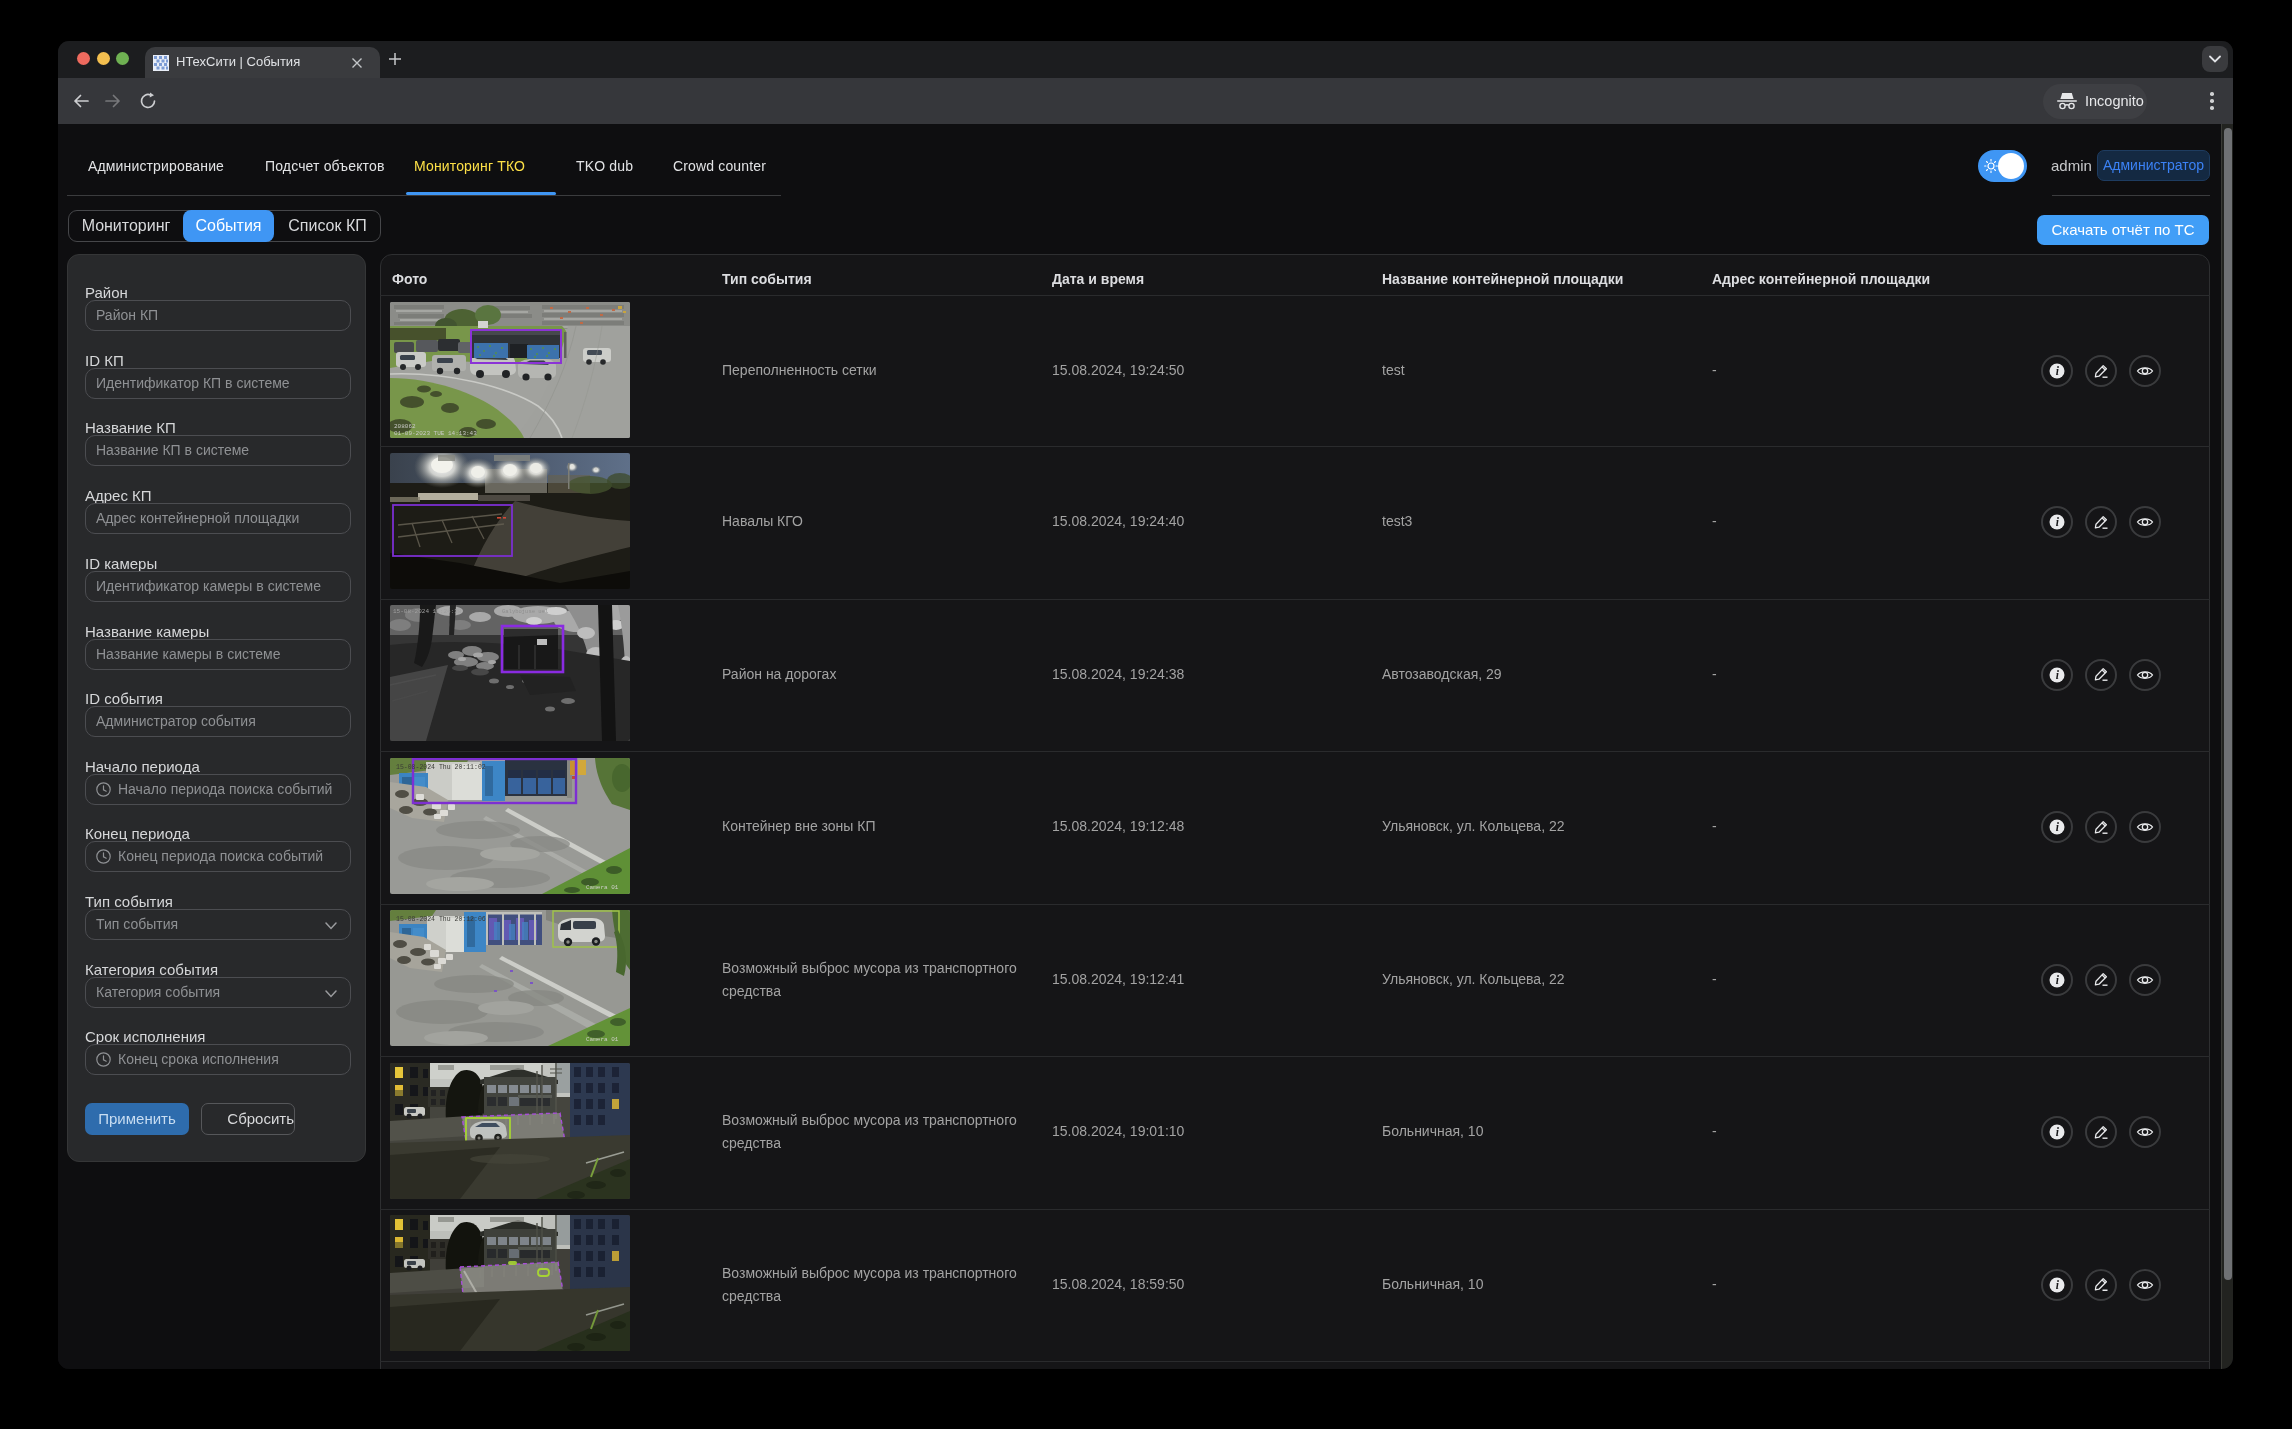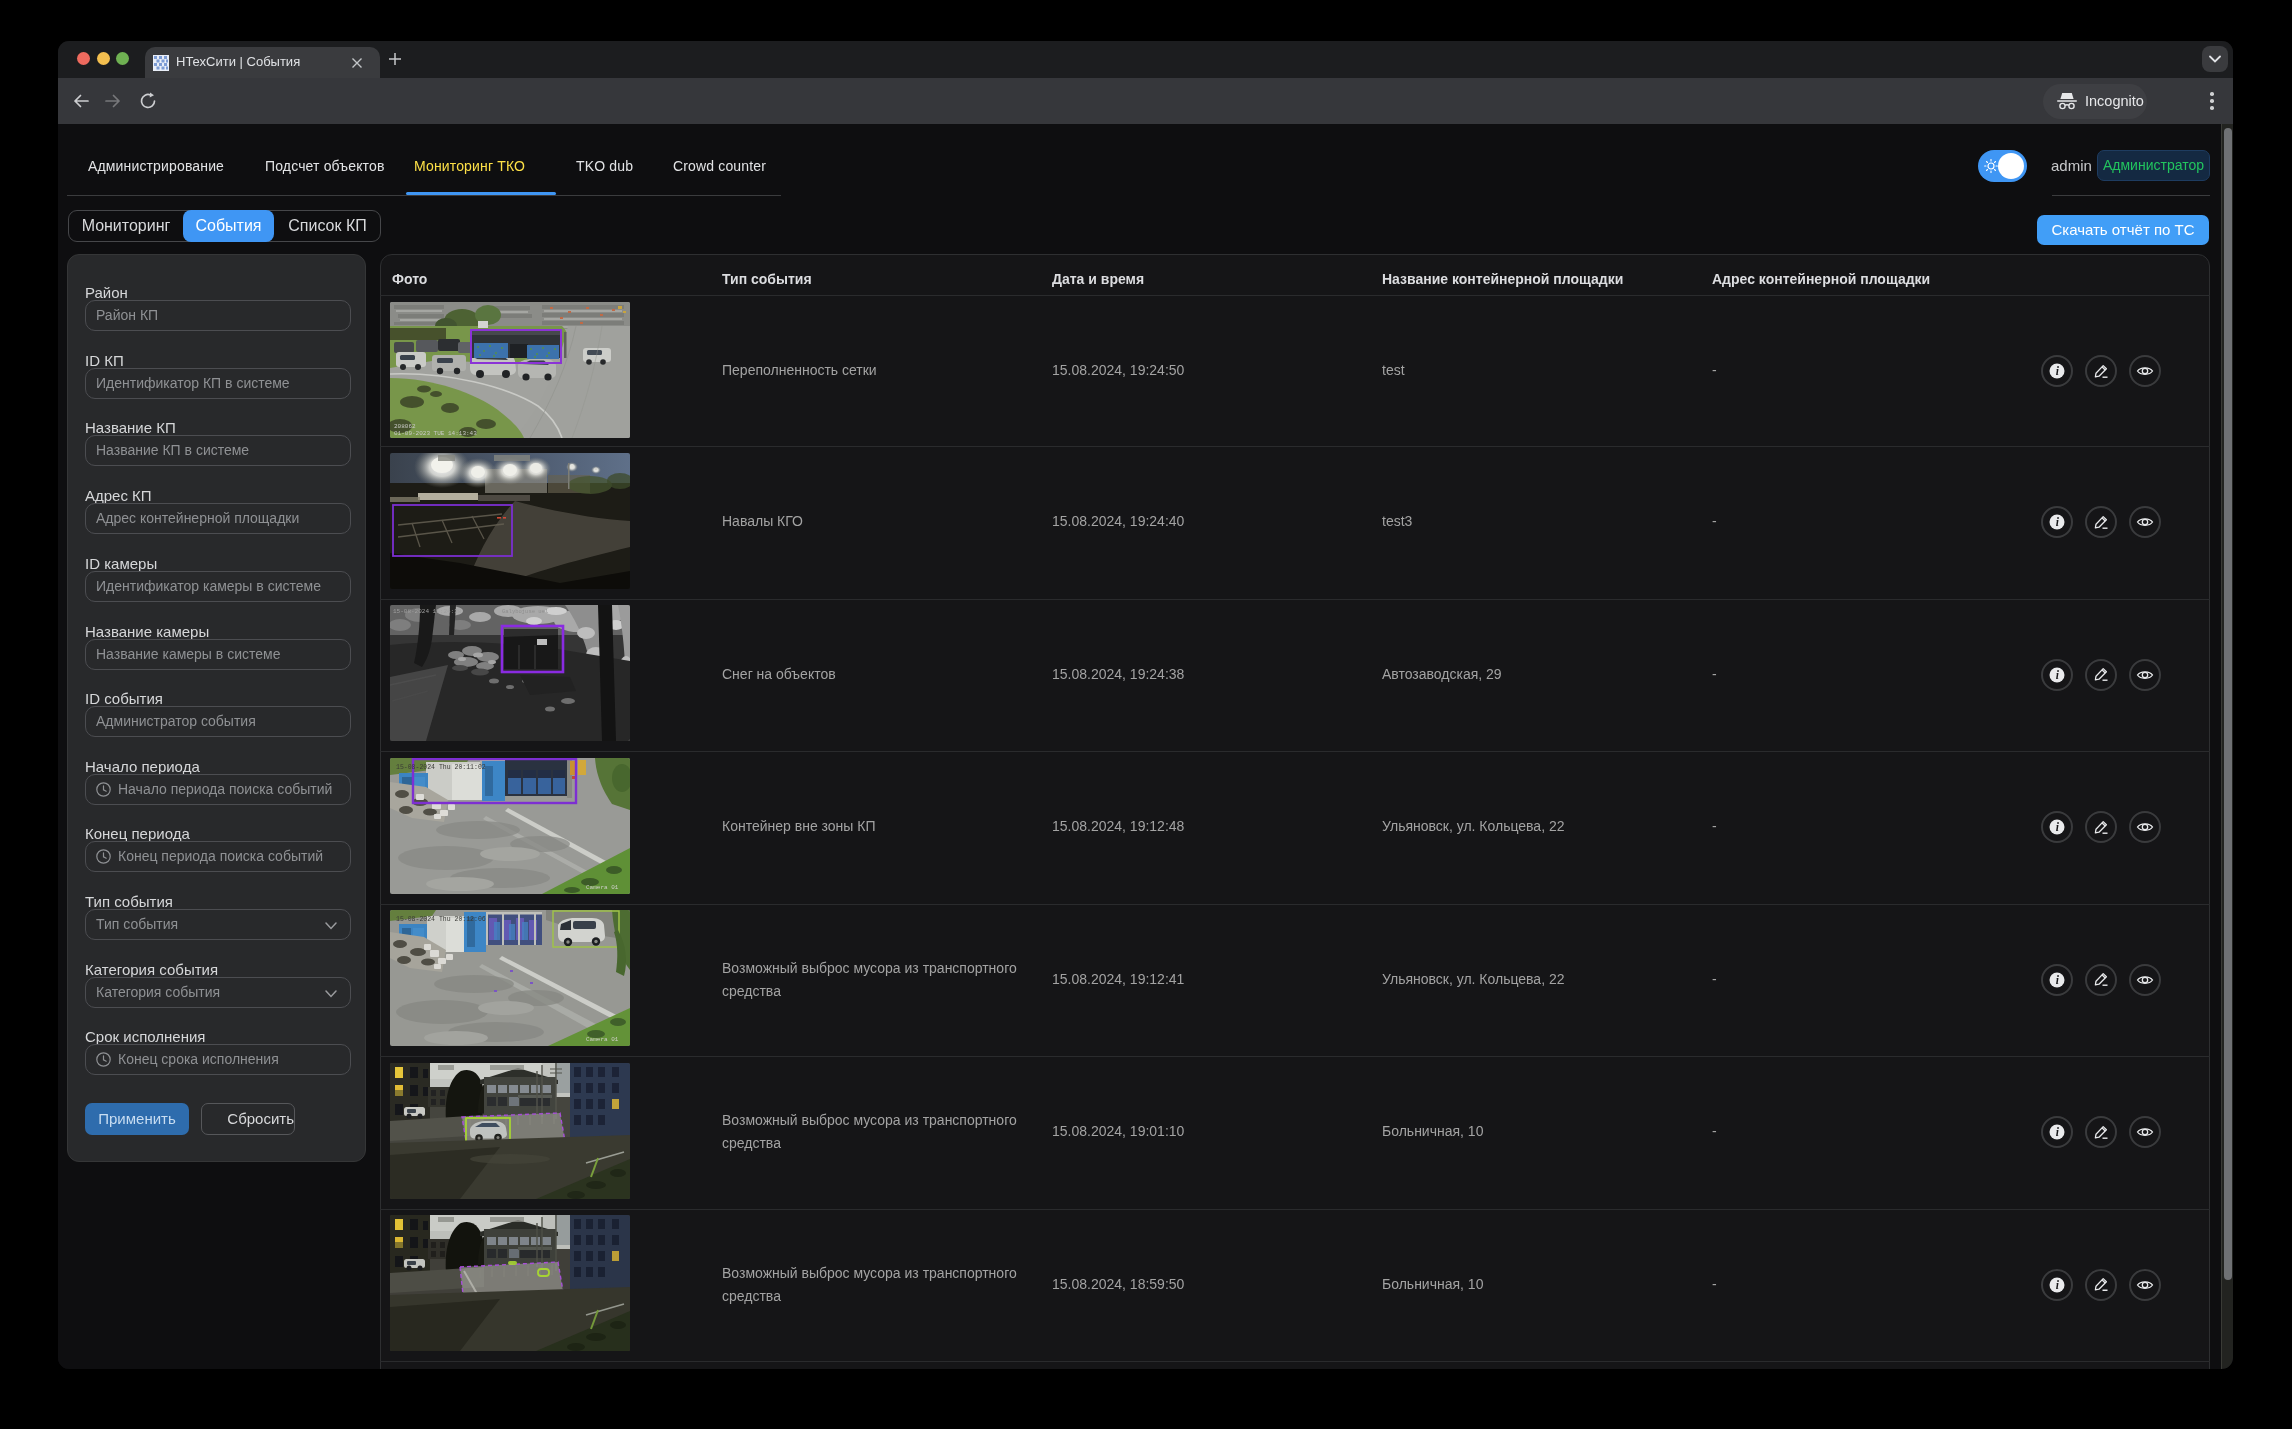--- a/index.html
+++ b/index.html
@@ -117,21 +117,21 @@
             <path d="M12,7 H13.4"></path>
             <path d="M2.5,2.5 L3.5,3.5"></path>
             <path d="M10.5,10.5 L11.5,11.5"></path>
             <path d="M2.5,11.5 L3.5,10.5"></path>
             <path d="M10.5,3.5 L11.5,2.5"></path>
           </g>
         </svg>
    <div class="a" style="left:20px;top:3px;width:26px;height:26px;background:#fff;border-radius:50%"></div>
  </div>
  <span class="a" style="left:1993px;top:33px;font-size:15px;color:#c8c9cb">admin</span>
- <div class="a" style="left:2039px;top:26px;width:113px;height:31px;background:#142942;border:1px solid #1e3c60;border-radius:7px;text-align:center;line-height:29px;font-size:14px;font-weight:500;color:#22c55e">Администратор</div>
+ <div class="a" style="left:2039px;top:26px;width:113px;height:31px;background:#142942;border:1px solid #1e3c60;border-radius:7px;text-align:center;line-height:29px;font-size:14px;font-weight:500;color:#3b82f6">Администратор</div>
 
  <div class="a" style="left:10px;top:86px;width:313px;height:32px;border:1px solid #46474a;border-radius:9px"></div>
  <span class="a seg" style="left:10px;top:86px;width:116px">Мониторинг</span>
  <div class="a seg" style="left:125px;top:86px;width:91px;background:#3f96f4;border-radius:8px;color:#fff">События</div>
  <span class="a seg" style="left:216px;top:86px;width:107px">Список КП</span>
  <div class="a" style="left:1979px;top:91px;width:172px;height:30px;background:#419ef7;border-radius:7px;text-align:center;line-height:30px;font-size:15px;font-weight:500;color:#fff">Скачать отчёт по ТС</div>
 
  <div class="a" id="panel">
   <span class="a lbl" style="top:29px">Район</span>
   <div class="a inp" style="top:45px">Район КП</div>
@@ -190,21 +190,21 @@
  <div class="a sep" style="top:1237px"></div>
 
  <span class="a cell" style="left:664px;top:238px">Переполненность сетки</span>
  <span class="a cell" style="left:994px;top:238px">15.08.2024, 19:24:50</span>
  <span class="a cell" style="left:1324px;top:238px">test</span>
  <span class="a cell" style="left:1654px;top:238px">-</span>
  <span class="a cell" style="left:664px;top:389px">Навалы КГО</span>
  <span class="a cell" style="left:994px;top:389px">15.08.2024, 19:24:40</span>
  <span class="a cell" style="left:1324px;top:389px">test3</span>
  <span class="a cell" style="left:1654px;top:389px">-</span>
- <span class="a cell" style="left:664px;top:541.5px">Снег на объектов</span>
+ <span class="a cell" style="left:664px;top:541.5px">Район на дорогах</span>
  <span class="a cell" style="left:994px;top:541.5px">15.08.2024, 19:24:38</span>
  <span class="a cell" style="left:1324px;top:541.5px">Автозаводская, 29</span>
  <span class="a cell" style="left:1654px;top:541.5px">-</span>
  <span class="a cell" style="left:664px;top:694px">Контейнер вне зоны КП</span>
  <span class="a cell" style="left:994px;top:694px">15.08.2024, 19:12:48</span>
  <span class="a cell" style="left:1324px;top:694px">Ульяновск, ул. Кольцева, 22</span>
  <span class="a cell" style="left:1654px;top:694px">-</span>
  <span class="a cell" style="left:664px;top:832.5px;width:300px;line-height:23px">Возможный выброс мусора из транспортного средства</span>
  <span class="a cell" style="left:994px;top:846.5px">15.08.2024, 19:12:41</span>
  <span class="a cell" style="left:1324px;top:846.5px">Ульяновск, ул. Кольцева, 22</span>

